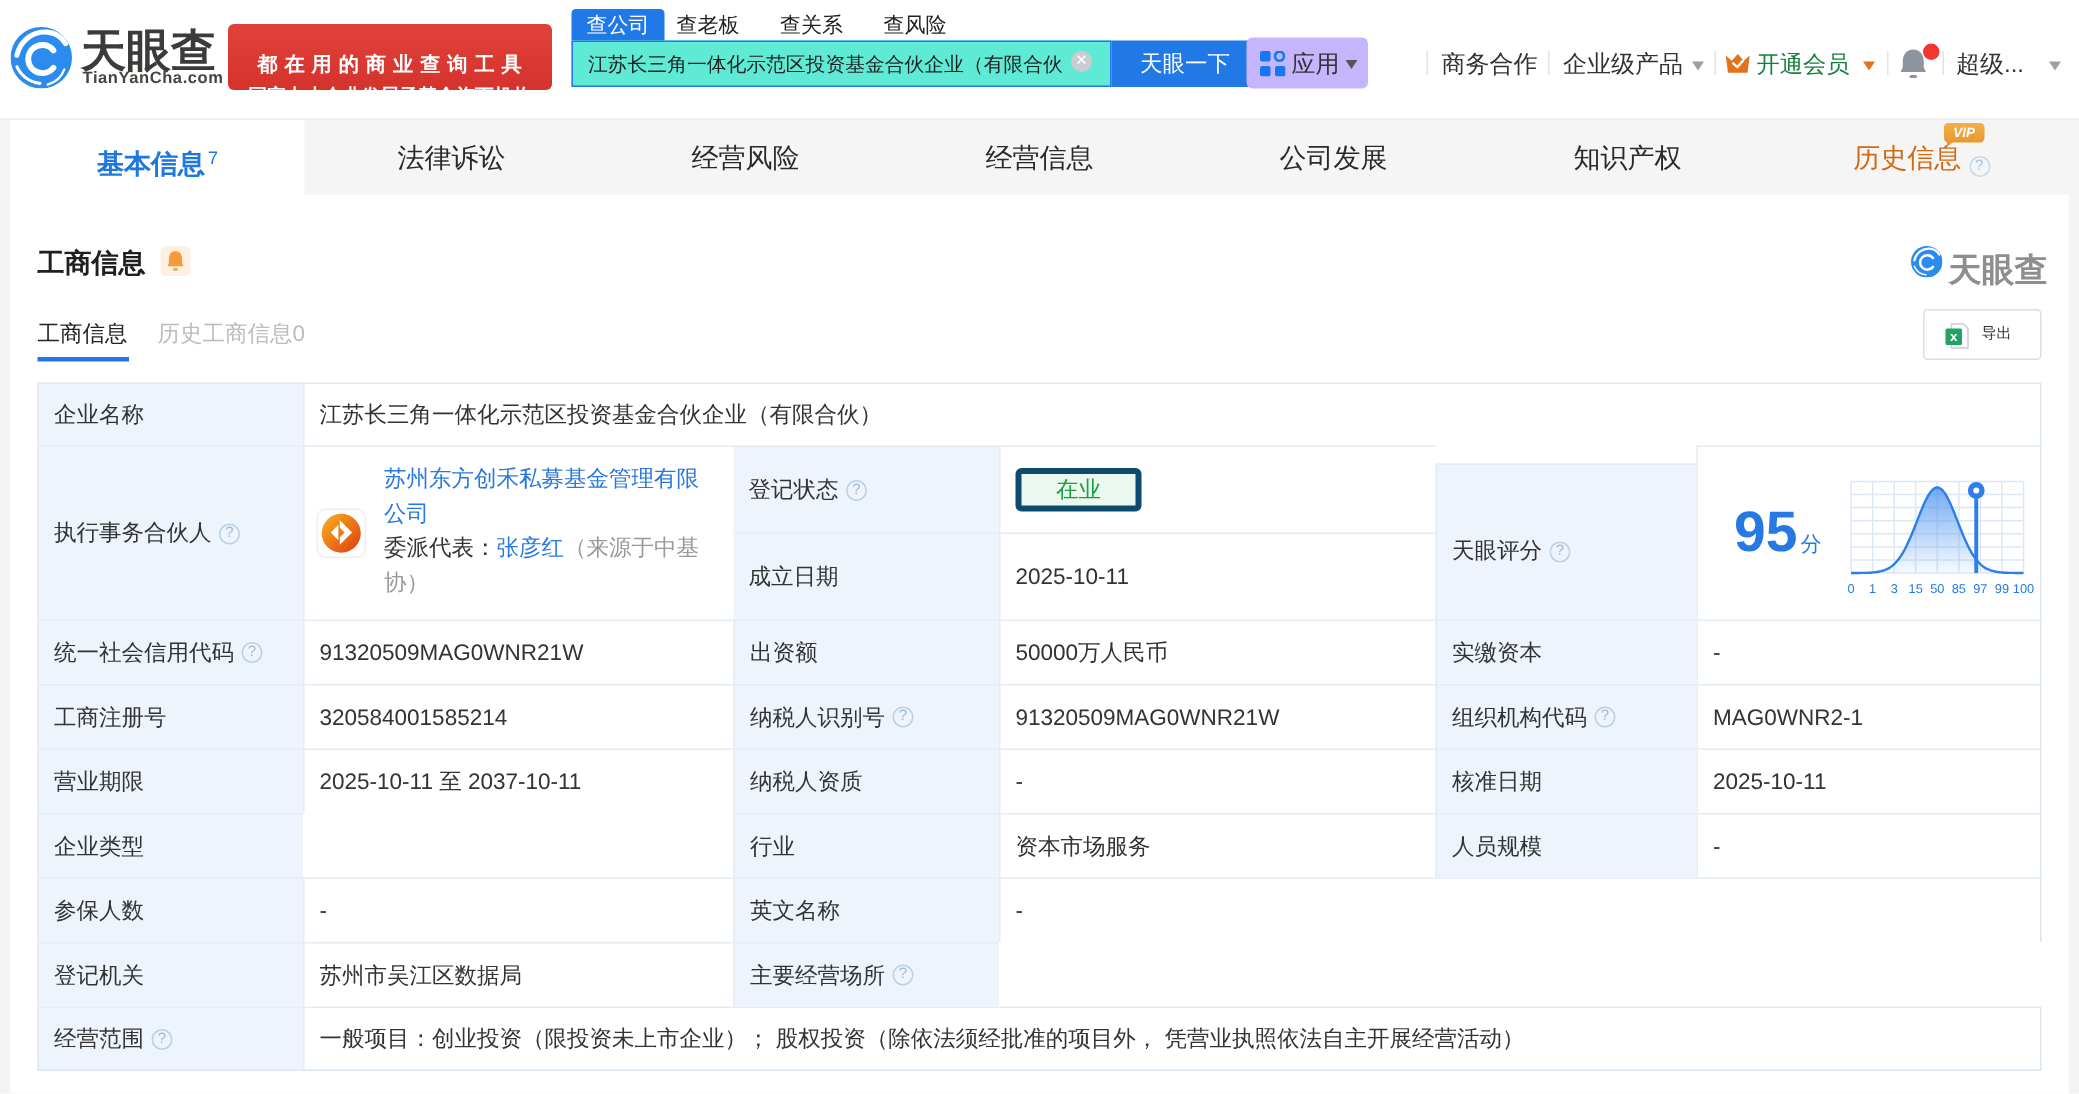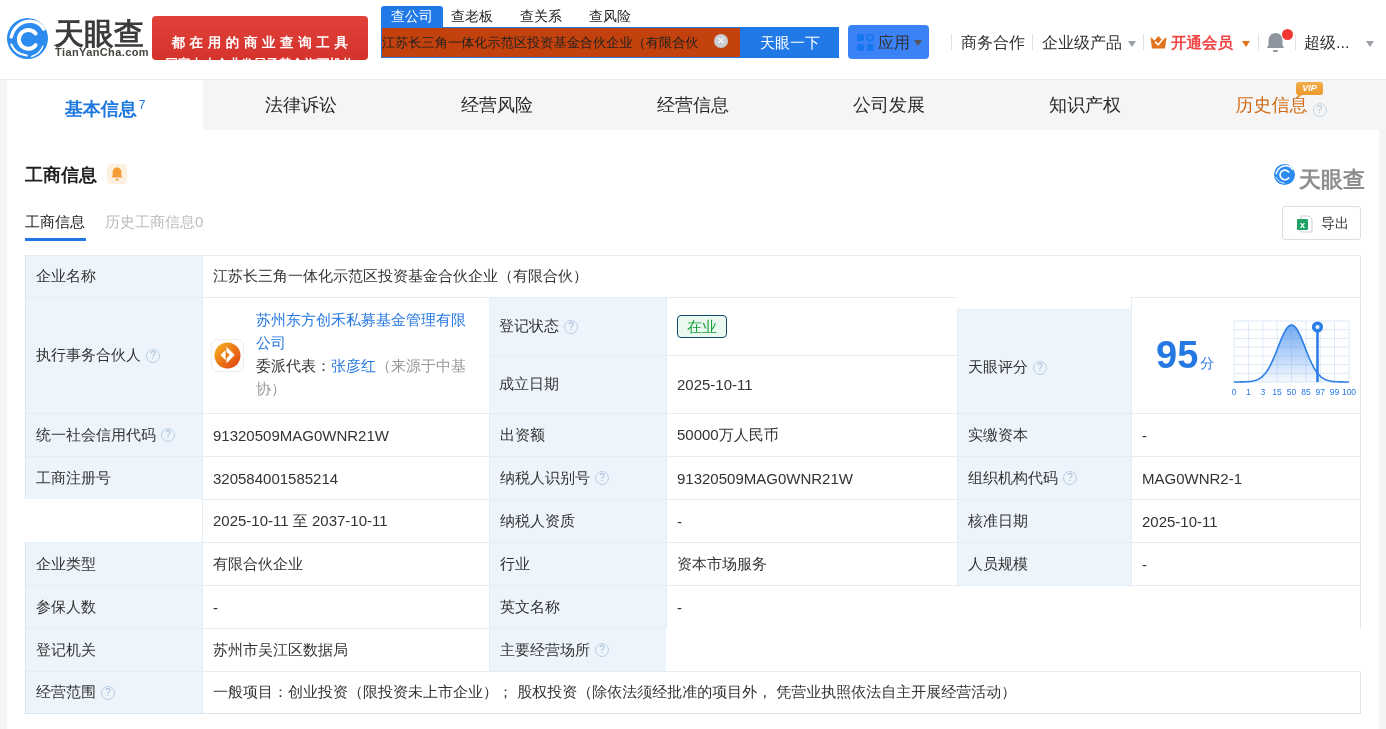--- a/index.html
+++ b/index.html
@@ -11,51 +11,51 @@
 #logoTxt{position:absolute;left:54px;top:14px;font-size:30px;font-weight:700;color:#3c3b39;}
 #logoSub{position:absolute;left:55px;top:46px;font-size:11px;font-weight:700;color:#45443f;letter-spacing:0.4px;}
 #banner{position:absolute;left:152px;top:16px;width:216px;height:44px;background:linear-gradient(180deg,#e0423a,#d5322c);border-radius:4px;color:#fff;text-align:center;}
 #banner .l1{font-size:13.5px;font-weight:700;letter-spacing:4.6px;margin-top:18px;text-indent:4px;}
 #banner .l2{font-size:12.5px;font-weight:700;letter-spacing:0.1px;margin-top:4px;}
 
 #stabs{position:absolute;left:381px;top:6px;height:21px;}
 .stab{display:inline-block;font-size:14px;color:#222;line-height:21px;margin-right:27px;vertical-align:top;}
 .stab.on{margin-right:8px;}
 .stab.on{background:#2179e8;color:#fff;border-radius:3px 3px 0 0;padding:0 10px;}
-#sinput{position:absolute;left:381px;top:27px;width:360px;height:31px;border:1px solid #2179e8;background:#c2410c;font-size:13.2px;color:#222;line-height:29px;white-space:nowrap;overflow:hidden;}
+#sinput{position:absolute;left:381px;top:27px;width:360px;height:31px;border:1px solid #2179e8;background:#5eead4;font-size:13.2px;color:#222;line-height:29px;padding-left:10px;white-space:nowrap;overflow:hidden;}
 #sclear{position:absolute;left:714px;top:34px;width:14px;height:14px;border-radius:50%;background:#c9ccd1;color:#fff;font-size:10px;line-height:14px;text-align:center;}
 #sbtn{position:absolute;left:741px;top:27px;width:98px;height:31px;background:#2179e8;color:#fff;font-size:15px;text-align:center;line-height:31px;}
 
-#appBtn{position:absolute;left:848px;top:25px;width:81px;height:34px;background:#3b82f6;border-radius:4px;text-decoration:underline;}
+#appBtn{position:absolute;left:831px;top:25px;width:81px;height:34px;background:#c4b5fd;border-radius:4px;text-decoration:underline;}
 #appBtn span{position:absolute;left:30px;top:8px;font-size:16px;color:#333;}
 .navtxt{position:absolute;top:33px;font-size:16px;color:#333;}
 .navdiv{position:absolute;top:34px;width:1px;height:16px;background:#e3e3e3;}
 .caret{position:absolute;width:0;height:0;border-left:4.5px solid transparent;border-right:4.5px solid transparent;border-top:6px solid #555;}
 .caretg{border-top-color:#9aa0a6;}
 .careto{border-top-color:#e0731c;}
-#vipTxt{position:absolute;left:1171px;top:33px;font-size:15.5px;color:#ef4444;font-weight:700;}
+#vipTxt{position:absolute;left:1171px;top:33px;font-size:15.5px;color:#15803d;font-weight:400;}
 #redDot{position:absolute;left:1282px;top:29px;width:11px;height:11px;border-radius:50%;background:#f23731;}
 
 #tabbar{position:absolute;left:0;top:79px;width:1386px;height:51px;background:#f5f5f5;border-top:1px solid #ededed;}
 .tab{position:absolute;top:0;width:196px;height:51px;text-align:center;line-height:51px;font-size:18px;color:#2a2a2a;}
 .tab.on{background:#fff;color:#1d78e0;font-weight:700;}
 .tab .cnt{font-size:12px;color:#1d78e0;font-weight:400;vertical-align:6px;margin-left:2px;}
 #histTab{color:#d06a12;}
 #vipBadge{position:absolute;left:1296px;top:82px;width:27px;height:13px;background:linear-gradient(180deg,#f3ae49,#e9992e);border-radius:3px;color:#fff;font-size:9px;font-weight:700;font-style:italic;text-align:center;line-height:13px;}
 #vipBadge:after{content:"";position:absolute;left:2px;bottom:-3px;width:0;height:0;border-top:4px solid #e9992e;border-right:5px solid transparent;}
 .qc{display:inline-block;width:14px;height:14px;border-radius:50%;border:1px solid #b9cfe4;color:#9fb9d4;font-size:10px;line-height:12px;text-align:center;vertical-align:-2px;margin-left:5px;background:transparent;}
 
 #content{position:absolute;left:7px;top:130px;width:1372px;height:599px;background:#fff;}
 #title{position:absolute;left:18px;top:33px;font-size:18px;font-weight:700;color:#1f1f1f;}
 #bellBadge{position:absolute;left:100px;top:34px;width:20px;height:20px;background:#fdf0e1;border-radius:4px;}
 #subtab1{position:absolute;left:18px;top:83px;font-size:15px;color:#222;}
 #subtab2{position:absolute;left:98px;top:83px;font-size:15px;color:#bcbcbc;}
 #subline{position:absolute;left:18px;top:108px;width:61px;height:3px;background:#2178e5;}
 #exportBtn{position:absolute;left:1275px;top:76px;width:79px;height:34px;border:1px solid #dadfe5;border-radius:3px;background:#fff;}
-#exportBtn span{position:absolute;left:38px;top:8px;font-size:14px;color:#333;}
+#exportBtn span{position:absolute;left:38px;top:8px;font-size:10px;color:#333;}
 #wmTxt{position:absolute;left:1292px;top:35px;font-size:22px;font-weight:700;color:#8e8e8e;}
 
 #tbl{position:absolute;left:18px;top:125px;width:1336px;height:459px;}
 .cell{position:absolute;font-size:15px;color:#333;display:flex;align-items:center;}
 .lbl{background:#edf4fb;}
 .val{background:#fff;}
 .bt{border-top:1px solid #e4ecf4;}
 .bl{border-left:1px solid #e4ecf4;}
 .br{border-right:1px solid #dce6ef;}
 .bb{border-bottom:1px solid #dce6ef;}
@@ -172,21 +172,21 @@
             <circle cx="14" cy="14" r="13.5" fill="url(#og)"></circle>
             <path d="M13 5 L21.5 13.5 L13 22 L13 16.8 L16.3 13.5 L13 10.2 Z" fill="#fff"></path>
             <path d="M12 8.2 L6.7 13.5 L12 18.8 L12 14 Z" fill="#fff"></path>
           </svg>
         </div>
         <div style="position:absolute;left:53px;top:10px;width:213px;line-height:23px;font-size:15px;"><span class="link">苏州东方创禾私募基金管理有限公司</span><br><span>委派代表：</span><span class="link">张彦红</span><span class="gray">（来源于中基协）</span></div>
       </div>
 <div class="cell lbl pad bt" style="left:464px;top:42px;width:177px;height:58px;">登记状态<span class="qc">?</span></div>
 <div class="cell lbl pad bt" style="left:464px;top:100px;width:177px;height:58px;">成立日期</div>
 <div class="cell val pad bt bl" style="left:641px;top:42px;width:291px;height:58px;">
-        <span style="display:inline-block;border:1px solid #0c4a6e;background:#eaf8ef;color:#18a03c;font-size:15px;line-height:21px;padding:0 9px;border-radius:4px;">在业</span>
+        <span style="display:inline-block;border:4px solid #0c4a6e;background:#eaf8ef;color:#18a03c;font-size:15px;line-height:21px;padding:0 23px;border-radius:4px;">在业</span>
       </div>
 <div class="cell val pad bt bl" style="left:641px;top:100px;width:291px;height:58px;">2025-10-11</div>
 <div class="cell lbl pad bt bl" style="left:932px;top:54px;width:174px;height:116px;">天眼评分<span class="qc">?</span></div>
 <div class="cell val bt bl br" style="left:1106px;top:42px;width:230px;height:116px;display:block;">
         <div style="position:absolute;left:24px;top:36px;font-size:38px;font-weight:700;color:#2679e3;">95<span style="font-size:14px;font-weight:400;margin-left:2px;">分</span></div>
         <svg width="126" height="84" viewBox="0 0 126 84" style="position:absolute;left:98px;top:21px;">
           <defs>
             <linearGradient id="bg1" x1="0" y1="0" x2="0" y2="1">
               <stop offset="0" stop-color="#4f95ef" stop-opacity="0.8"></stop>
               <stop offset="1" stop-color="#4f95ef" stop-opacity="0.04"></stop>
@@ -230,27 +230,27 @@
 <div class="cell lbl pad bt bl" style="left:464px;top:158px;width:177px;height:43px;">出资额</div>
 <div class="cell val pad bt bl" style="left:641px;top:158px;width:291px;height:43px;">50000万人民币</div>
 <div class="cell lbl pad bt bl" style="left:932px;top:158px;width:174px;height:43px;">实缴资本</div>
 <div class="cell val pad bt bl br" style="left:1106px;top:158px;width:230px;height:43px;">-</div>
 <div class="cell lbl pad bt blo" style="left:0px;top:201px;width:177px;height:43px;">工商注册号</div>
 <div class="cell val pad bt bl" style="left:177px;top:201px;width:287px;height:43px;">320584001585214</div>
 <div class="cell lbl pad bt bl" style="left:464px;top:201px;width:177px;height:43px;">纳税人识别号<span class="qc">?</span></div>
 <div class="cell val pad bt bl" style="left:641px;top:201px;width:291px;height:43px;">91320509MAG0WNR21W</div>
 <div class="cell lbl pad bt bl" style="left:932px;top:201px;width:174px;height:43px;">组织机构代码<span class="qc">?</span></div>
 <div class="cell val pad bt bl br" style="left:1106px;top:201px;width:230px;height:43px;">MAG0WNR2-1</div>
+<div class="cell lbl pad bt blo" style="left:0px;top:244px;width:177px;height:43px;">营业期限</div>
 <div class="cell val pad bt bl" style="left:177px;top:244px;width:287px;height:43px;">2025-10-11 至 2037-10-11</div>
 <div class="cell lbl pad bt bl" style="left:464px;top:244px;width:177px;height:43px;">纳税人资质</div>
 <div class="cell val pad bt bl" style="left:641px;top:244px;width:291px;height:43px;">-</div>
 <div class="cell lbl pad bt bl" style="left:932px;top:244px;width:174px;height:43px;">核准日期</div>
 <div class="cell val pad bt bl br" style="left:1106px;top:244px;width:230px;height:43px;">2025-10-11</div>
 <div class="cell lbl pad bt blo" style="left:0px;top:287px;width:177px;height:43px;">企业类型</div>
-<div class="cell val pad bt bl" style="left:177px;top:287px;width:287px;height:43px;">有限合伙企业</div>
 <div class="cell lbl pad bt bl" style="left:464px;top:287px;width:177px;height:43px;">行业</div>
 <div class="cell val pad bt bl" style="left:641px;top:287px;width:291px;height:43px;">资本市场服务</div>
 <div class="cell lbl pad bt bl" style="left:932px;top:287px;width:174px;height:43px;">人员规模</div>
 <div class="cell val pad bt bl br" style="left:1106px;top:287px;width:230px;height:43px;">-</div>
 <div class="cell lbl pad bt blo" style="left:0px;top:330px;width:177px;height:43px;">参保人数</div>
 <div class="cell val pad bt bl" style="left:177px;top:330px;width:287px;height:43px;">-</div>
 <div class="cell lbl pad bt bl" style="left:464px;top:330px;width:177px;height:43px;">英文名称</div>
 <div class="cell val pad bt bl br" style="left:641px;top:330px;width:695px;height:43px;">-</div>
 <div class="cell lbl pad bt blo" style="left:0px;top:373px;width:177px;height:43px;">登记机关</div>
 <div class="cell val pad bt bl" style="left:177px;top:373px;width:287px;height:43px;">苏州市吴江区数据局</div>

